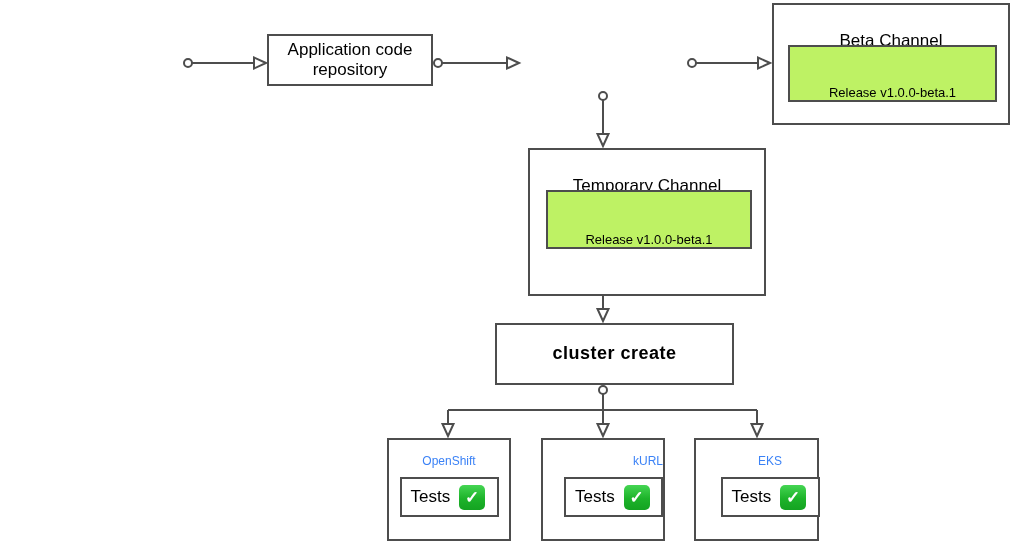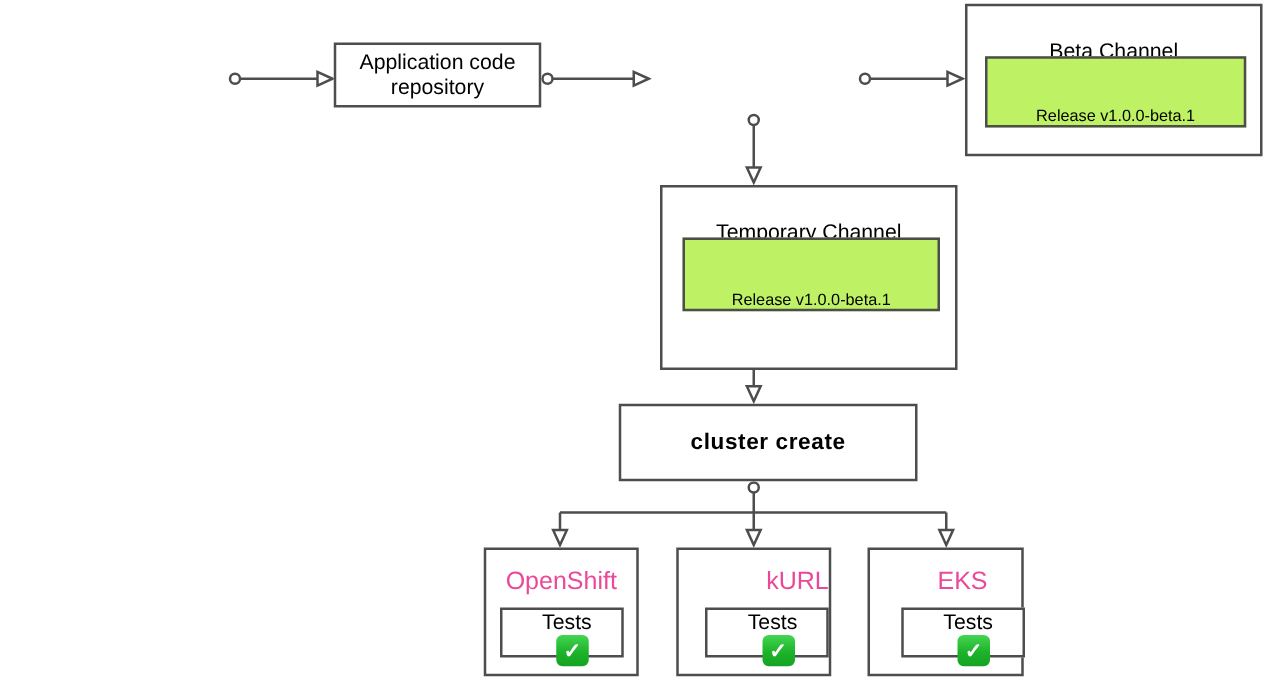--- a/index.html
+++ b/index.html
@@ -90,36 +90,35 @@
     height: 103px;
     display: flex;
     flex-direction: column;
     align-items: center;
     padding-top: 14px;
   }
   #cluster-0 { left: 387px; top: 438px; }
   #cluster-1 { left: 541px; top: 438px; align-items: flex-end; }
   #cluster-2 { left: 694px; top: 438px; width: 125px; padding-left: 27px; }
   .cluster-title {
-    font-size: 20px;
-    color: #ec4899;
+    font-size: 12px;
+    color: #3b82f6;
   }
   .tests-box {
     box-sizing: border-box;
     margin-top: 9px;
     width: 99px;
     height: 40px;
     background: #ffffff;
     border: 2px solid #4d4d4d;
     display: flex;
     align-items: center;
     padding-left: 9px;
     font-size: 17px;
     color: #000000;
-    flex-direction: column;
   }
   .check-icon {
     display: inline-flex;
     align-items: center;
     justify-content: center;
     margin-left: 9px;
     width: 26px;
     height: 25px;
     border-radius: 5px;
     background: linear-gradient(180deg, #45d553 0%, #1db32a 55%, #14a321 100%);

